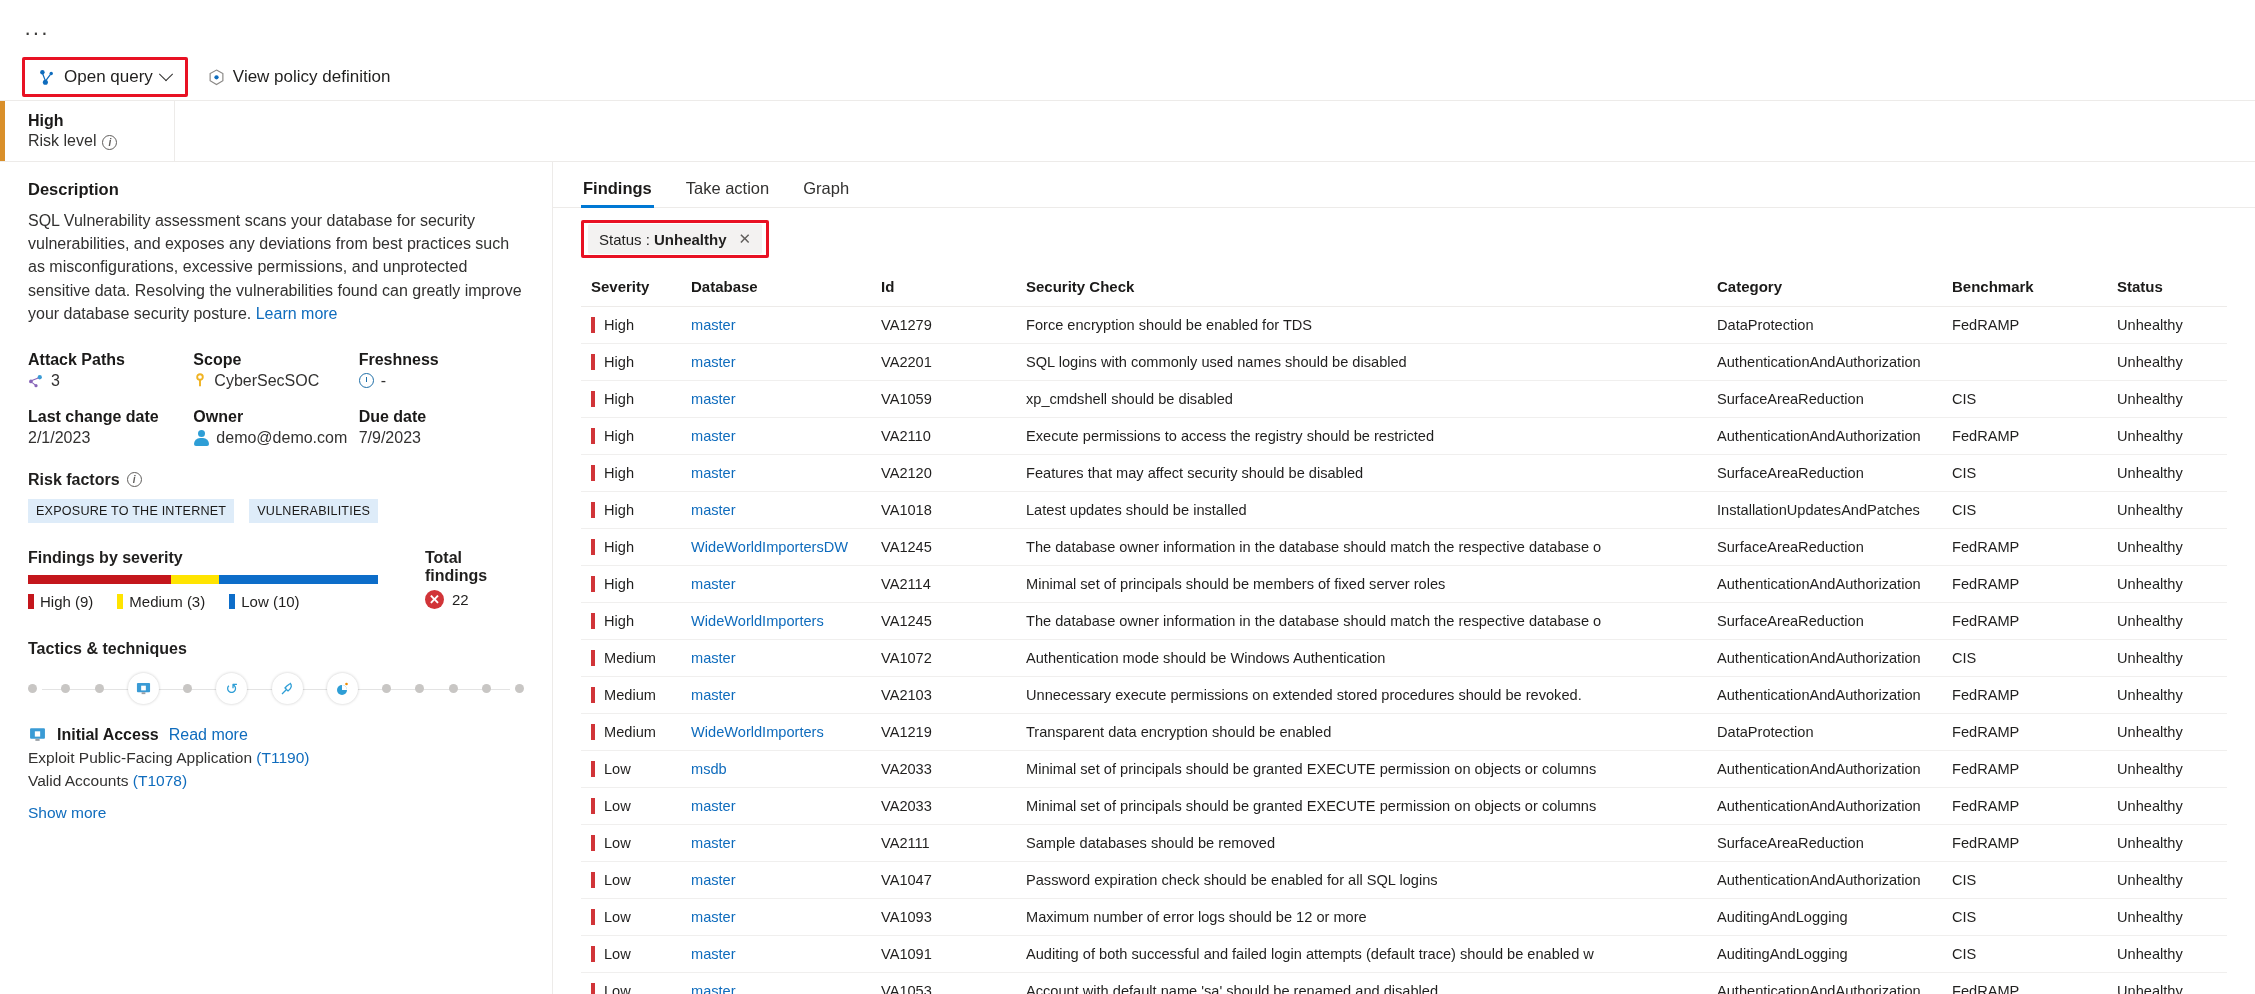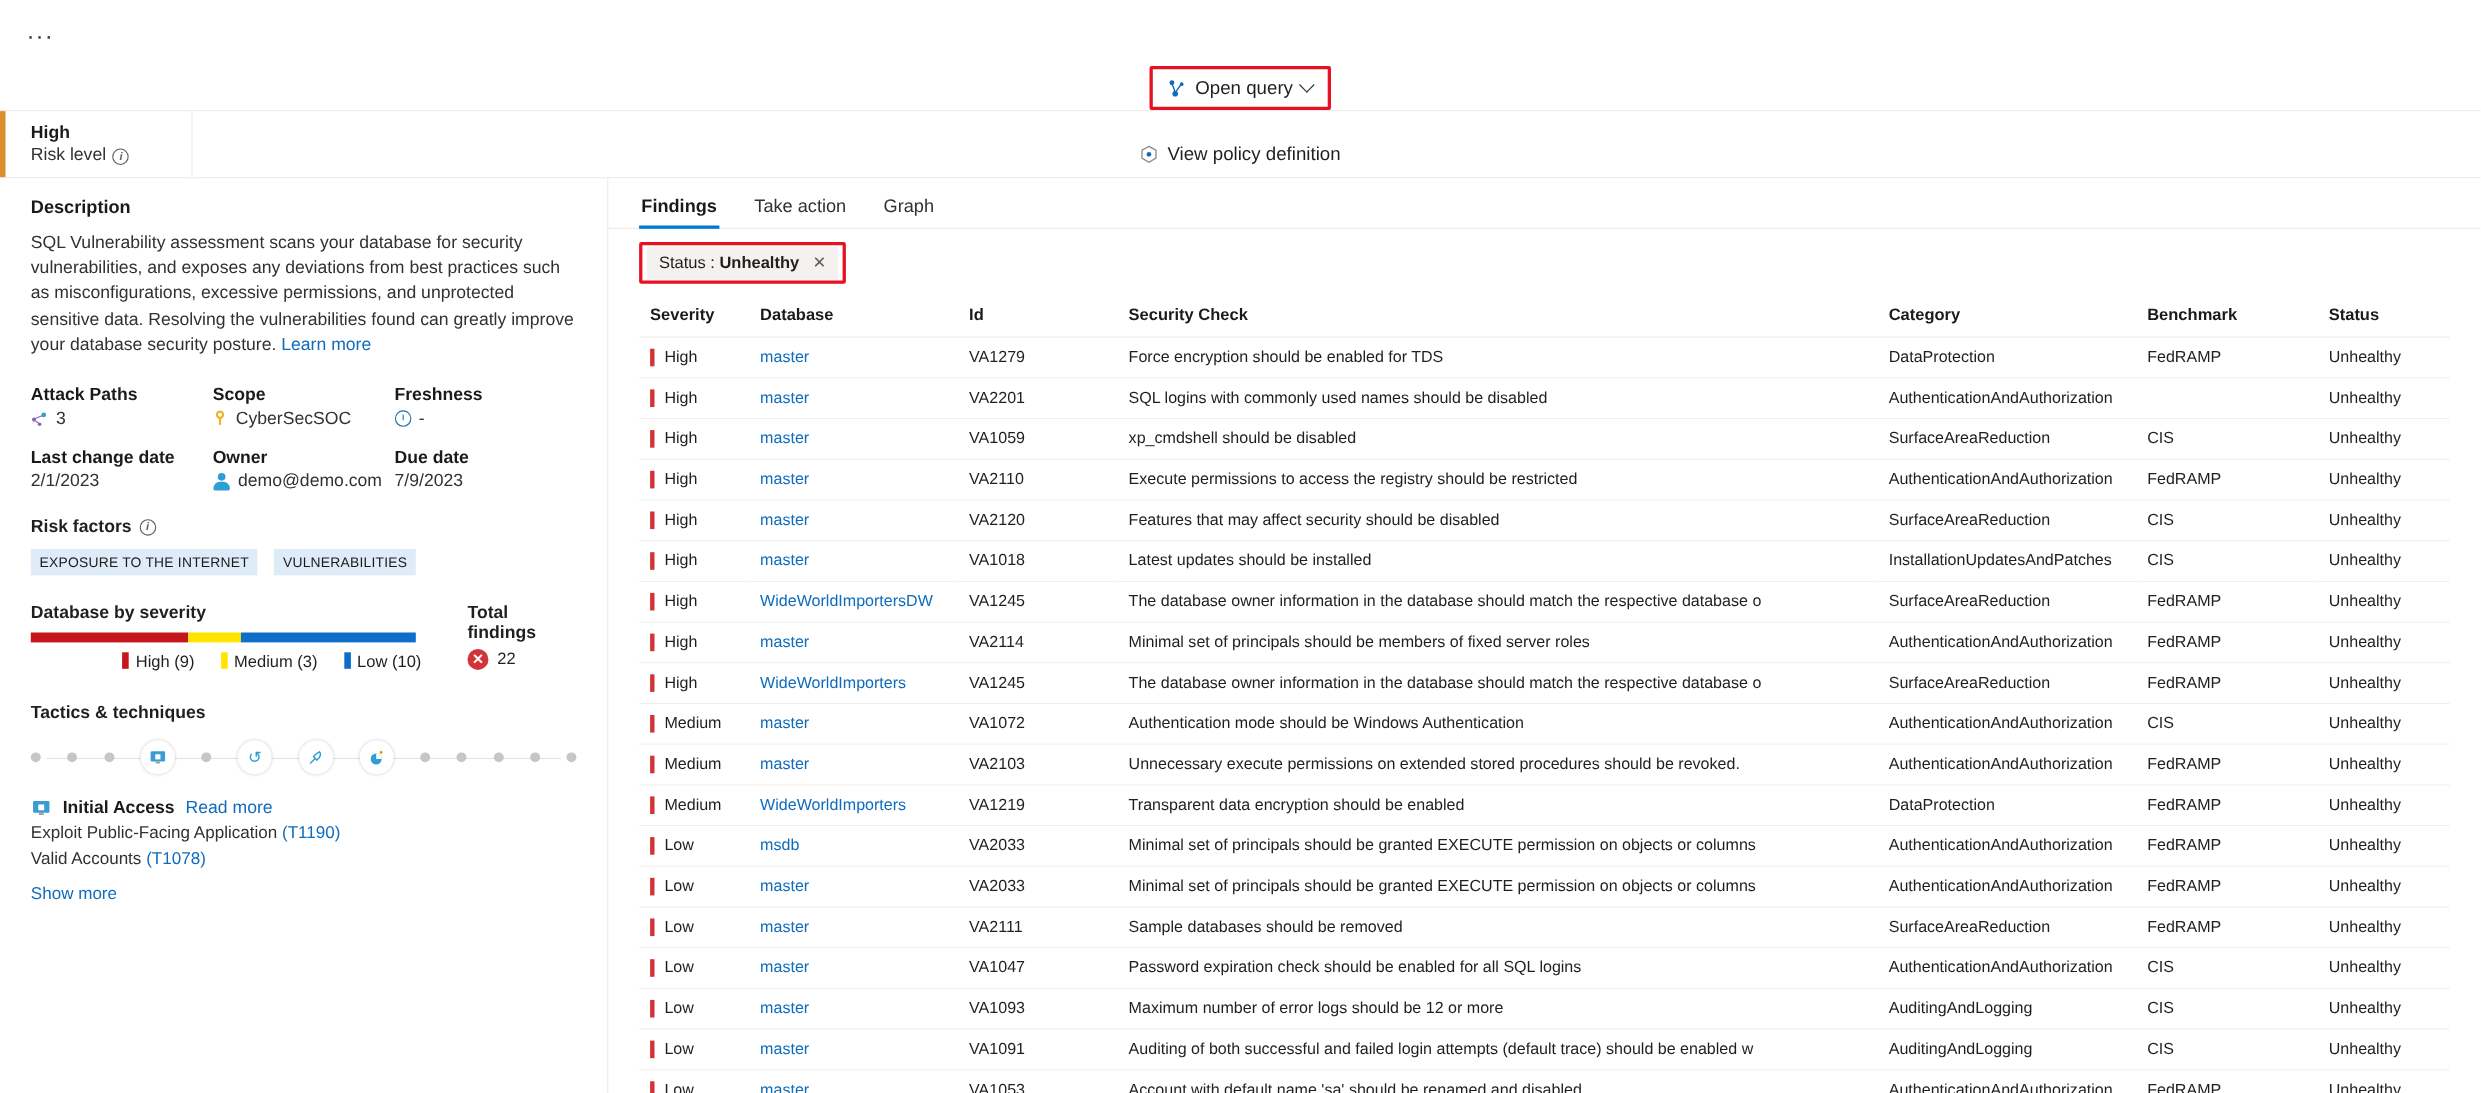--- a/index.html
+++ b/index.html
@@ -17,24 +17,23 @@
     display:flex; align-items:center; gap:14px;
     padding:14px 24px 10px 24px;
   }
   .page-title {
     font-size:27px; font-weight:600; letter-spacing:-0.2px; color:#1b1a19;
   }
   .title-ellipsis { font-size:22px; color:#3b3a39; letter-spacing:1px; padding-top:6px; cursor:pointer;}
 
   
   .command-bar {
-    display:flex; align-items:center; gap:24px;
+    display:flex; align-items:center; gap:10px;
     padding:4px 22px 6px 22px;
     height:44px;
-    flex-direction:column;
   }
   .cmd-btn {
     display:flex; align-items:center; gap:8px;
     font-size:17px; color:#201f1e; padding:6px 10px; cursor:pointer;
     background:transparent; border:none; white-space:nowrap;
   }
   .highlight-box {
     border:3px solid #e81123; padding:1px 4px; border-radius:2px;
   }
   .chevron-dn {
@@ -107,21 +106,21 @@
   .tags { display:flex; gap:15px; margin-top:10px; }
   .tag {
     background:#deecf9; color:#1b1a19; font-size:12.6px; letter-spacing:.2px;
     padding:5px 8px; white-space:nowrap;
   }
 
   .findings-sev { margin-top:26px; display:flex; gap:42px; }
   .sev-left { flex:0 0 355px; }
   .sev-title { font-size:16px; font-weight:700; margin-bottom:8px;}
   .sev-bar { display:flex; height:9px; width:350px; }
-  .sev-legend { display:flex; gap:24px; margin-top:9px; font-size:15px; color:#201f1e;justify-content:flex-end;}
+  .sev-legend { display:flex; gap:24px; margin-top:9px; font-size:15px; color:#201f1e;}
   .sev-legend span.sw { width:6px; height:15px; display:inline-block; margin-right:6px; vertical-align:-2px;}
   .total-title { font-size:16px; font-weight:700; margin-bottom:5px;}
   .total-val { display:flex; align-items:center; gap:8px; font-size:15px;}
   .err-x {
     width:19px;height:19px;border-radius:50%;background:#d13438;color:#fff;
     display:inline-flex;align-items:center;justify-content:center;font-size:13px;font-weight:700;
   }
 
   .tactics { margin-top:30px; }
   .tact-rail { position:relative; height:46px; display:flex; align-items:center; }
@@ -284,21 +283,21 @@
       <span>Risk factors</span>
       <span class="info-circle">i</span>
     </div>
     <div class="tags">
       <span class="tag">EXPOSURE TO THE INTERNET</span>
       <span class="tag">VULNERABILITIES</span>
     </div>
 
     <div class="findings-sev">
       <div class="sev-left">
-        <div class="sev-title">Database by severity</div>
+        <div class="sev-title">Findings by severity</div>
         <div class="sev-bar">
           <div style="flex:9;background:#c4161c"></div>
           <div style="flex:3;background:#ffe400"></div>
           <div style="flex:10;background:#0d6dc9"></div>
         </div>
         <div class="sev-legend">
           <div><span class="sw" style="background:#c4161c"></span><span>High (9)</span></div>
           <div><span class="sw" style="background:#ffe400"></span><span>Medium (3)</span></div>
           <div><span class="sw" style="background:#0d6dc9"></span><span>Low (10)</span></div>
         </div>

